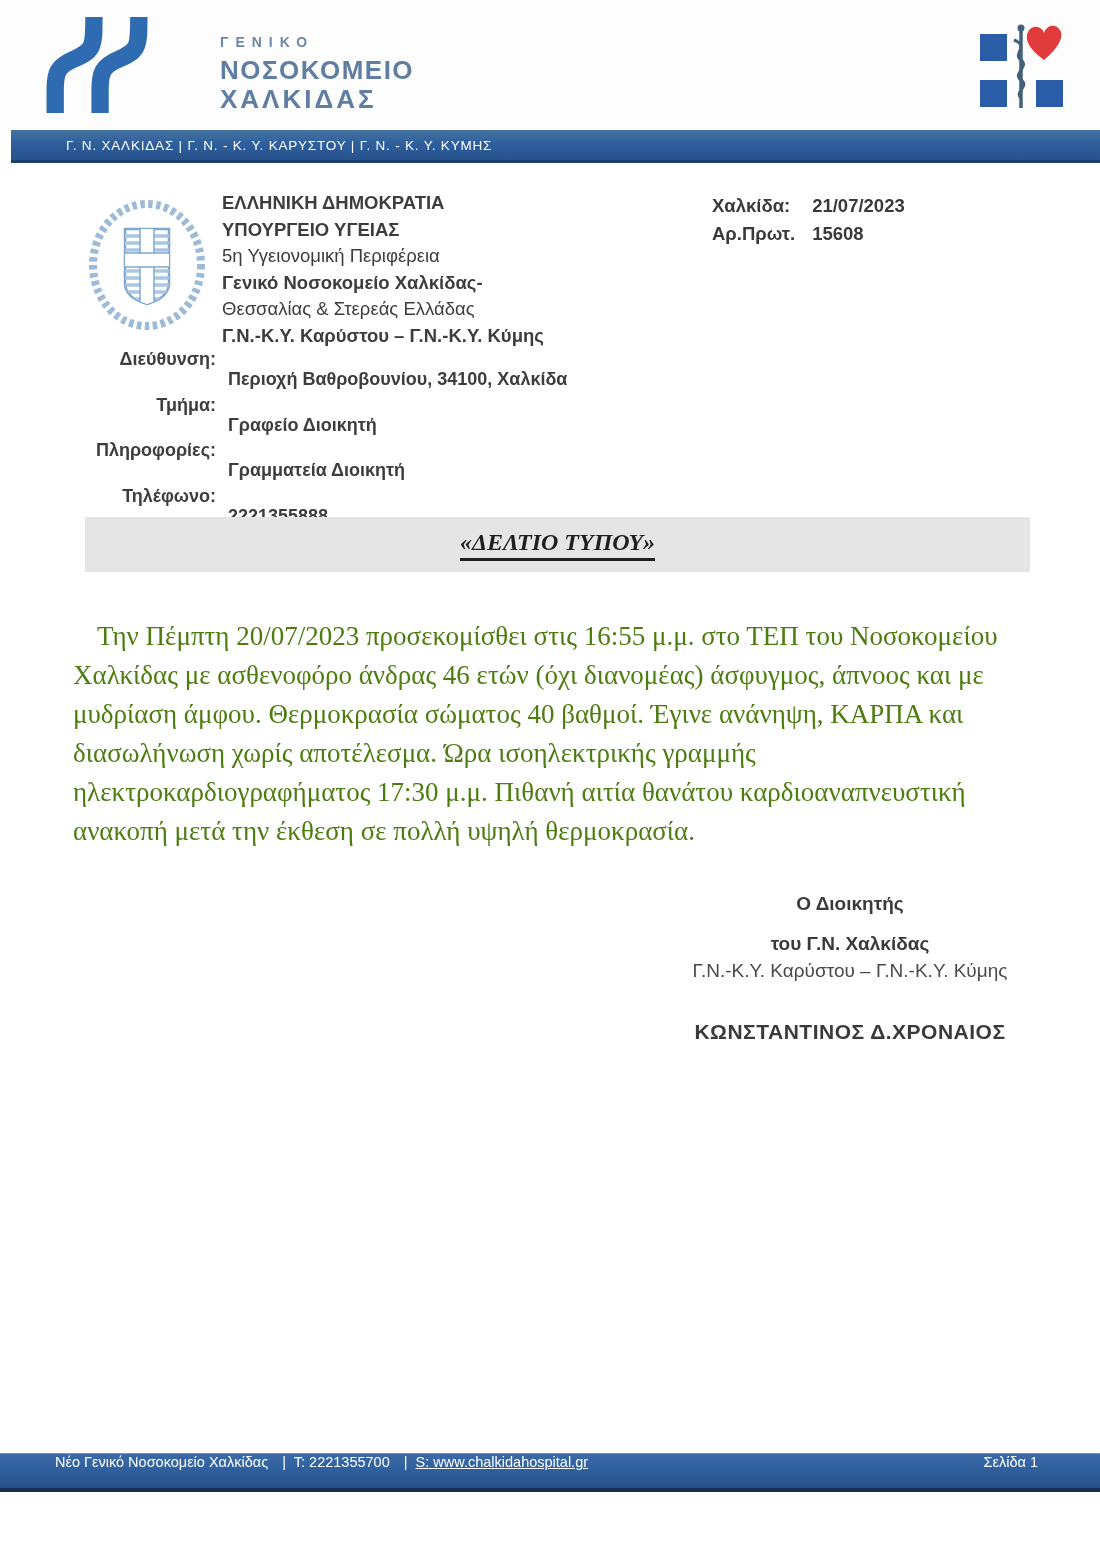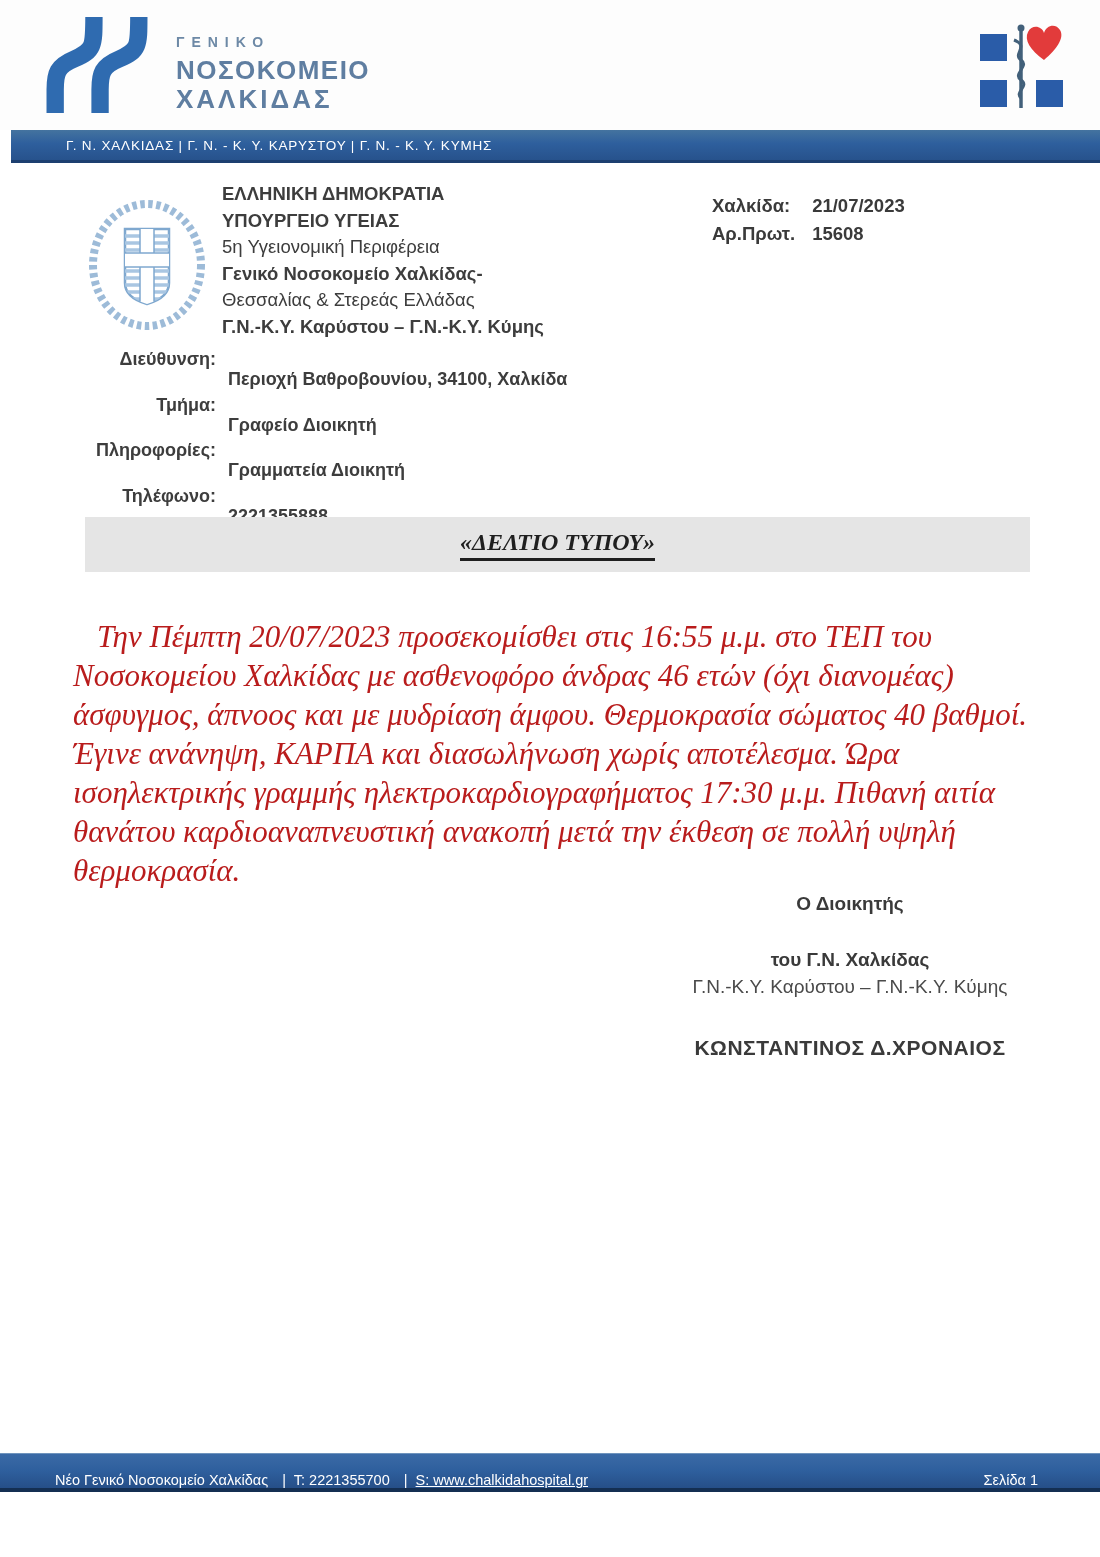--- a/index.html
+++ b/index.html
@@ -5,40 +5,40 @@
   * { margin:0; padding:0; box-sizing:border-box; }
   html,body { background:#ffffff; }
   body { font-family:"Liberation Sans", sans-serif; }
   .page {
     position:relative; width:1100px; height:1557px;
     background:#ffffff; overflow:hidden; margin:0 auto;
   }
 
   
   .brand-row { position:absolute; top:0; left:0; width:1100px; height:130px; background:#fdfdfd; }
-  .brand-left { position:absolute; left:38px; top:14px; display:flex; align-items:flex-start; }
+  .brand-left { position:absolute; left:38px; top:14px; display:flex; align-items:flex-start;gap:44px; }
   .brand-mark { width:118px; height:102px; }
   .brand-text { margin-left:20px; padding-top:20px; }
   .brand-line1 { font-size:14px; font-weight:bold; letter-spacing:7px; color:#6d89a6; margin-bottom:6px; }
   .brand-line2 { font-size:26px; font-weight:bold; letter-spacing:1.5px; color:#5f7ea1; line-height:29px; }
   .brand-line3 { font-size:26px; font-weight:bold; letter-spacing:3px; color:#5f7ea1; line-height:29px; }
   .ministry-mark { position:absolute; right:22px; top:20px; width:108px; height:96px; }
 
   
   .banner {
     position:absolute; top:130px; left:0; width:1100px; height:33px;
     background:linear-gradient(180deg,#44739f 0%, #2e5f9d 45%, #27528c 100%);
     border-bottom:3px solid #1d3f70;
     display:flex; align-items:center; padding-left:55px;
     color:#ffffff; font-size:13.5px; font-weight:normal; letter-spacing:0.8px;margin-left:11px;
   }
 
   
   .emblem { position:absolute; left:86px; top:196px; width:122px; height:140px; }
-  .lh-block { position:absolute; left:222px; top:181px; color:#3d3d3d; }
+  .lh-block { position:absolute; left:222px; top:190px; color:#3d3d3d; }
   .lh-line { font-size:18.5px; line-height:26.5px; }
   .lh-line.b { font-weight:bold; }
   .date-block { position:absolute; left:712px; top:192px; color:#3a3a3a; font-weight:bold; font-size:18.5px; }
   .date-row { line-height:28px; }
   .date-row .lbl { display:inline-block; width:95px; }
 
   .contact { position:absolute; left:88px; top:347px; font-size:18px; font-weight:bold; color:#3d3d3d; }
   .c-row { display:flex; line-height:25.5px; }
   .c-label { width:140px; text-align:right; padding-right:12px; }
   .c-value { text-align:center;margin-top:20px; }
@@ -49,37 +49,37 @@
     background:#e5e5e5; display:flex; align-items:center; justify-content:center;
   }
   .title-text {
     font-family:"Liberation Serif", serif; font-style:italic; font-weight:bold;
     font-size:24px; color:#1f1f1f; border-bottom:3px solid #1f1f1f; padding-bottom:2px;
   }
 
   
   .body-text {
     position:absolute; left:73px; top:617px; width:958px;
-    font-family:"Liberation Serif", serif; font-style:italic;
-    font-size:31px; line-height:39px; color:#b91c1c; text-indent:24px;
+    font-family:"Liberation Serif", serif; 
+    font-size:27px; line-height:39px; color:#4d7c0f; text-indent:24px;
   }
 
   
   .signature { position:absolute; left:620px; top:893px; width:460px; text-align:center; color:#3a3a3a; }
   .sig-role { font-size:19px; font-weight:bold; }
-  .sig-org1 { font-size:19px; font-weight:bold; margin-top:34px; }
+  .sig-org1 { font-size:19px; font-weight:bold; margin-top:18px; }
   .sig-org2 { font-size:19px; margin-top:5px; color:#4a4a4a; }
   .sig-name { font-size:21px; font-weight:bold; margin-top:38px; letter-spacing:0.5px; }
 
   
   .footer {
     position:absolute; top:1453px; left:0; width:1100px; height:39px;
     background:linear-gradient(180deg,#3b6aa6 0%, #2e5f9d 50%, #264f88 100%);
     border-top:1px solid #6f94bd; border-bottom:4px solid #142f52;
-    display:flex; align-items:flex-end; justify-content:space-between;
+    display:flex; align-items:flex-start; justify-content:space-between;
     padding:0 62px 0 55px; color:#ffffff; font-size:14.5px;
   }
   .footer-left span { margin-right:4px; }
   .footer-sep { margin:0 6px; }
   .footer-link { text-decoration:underline; cursor:pointer; color:#ffffff; }
 </style>
 </head>
 <body>
 
 <div class="page">

